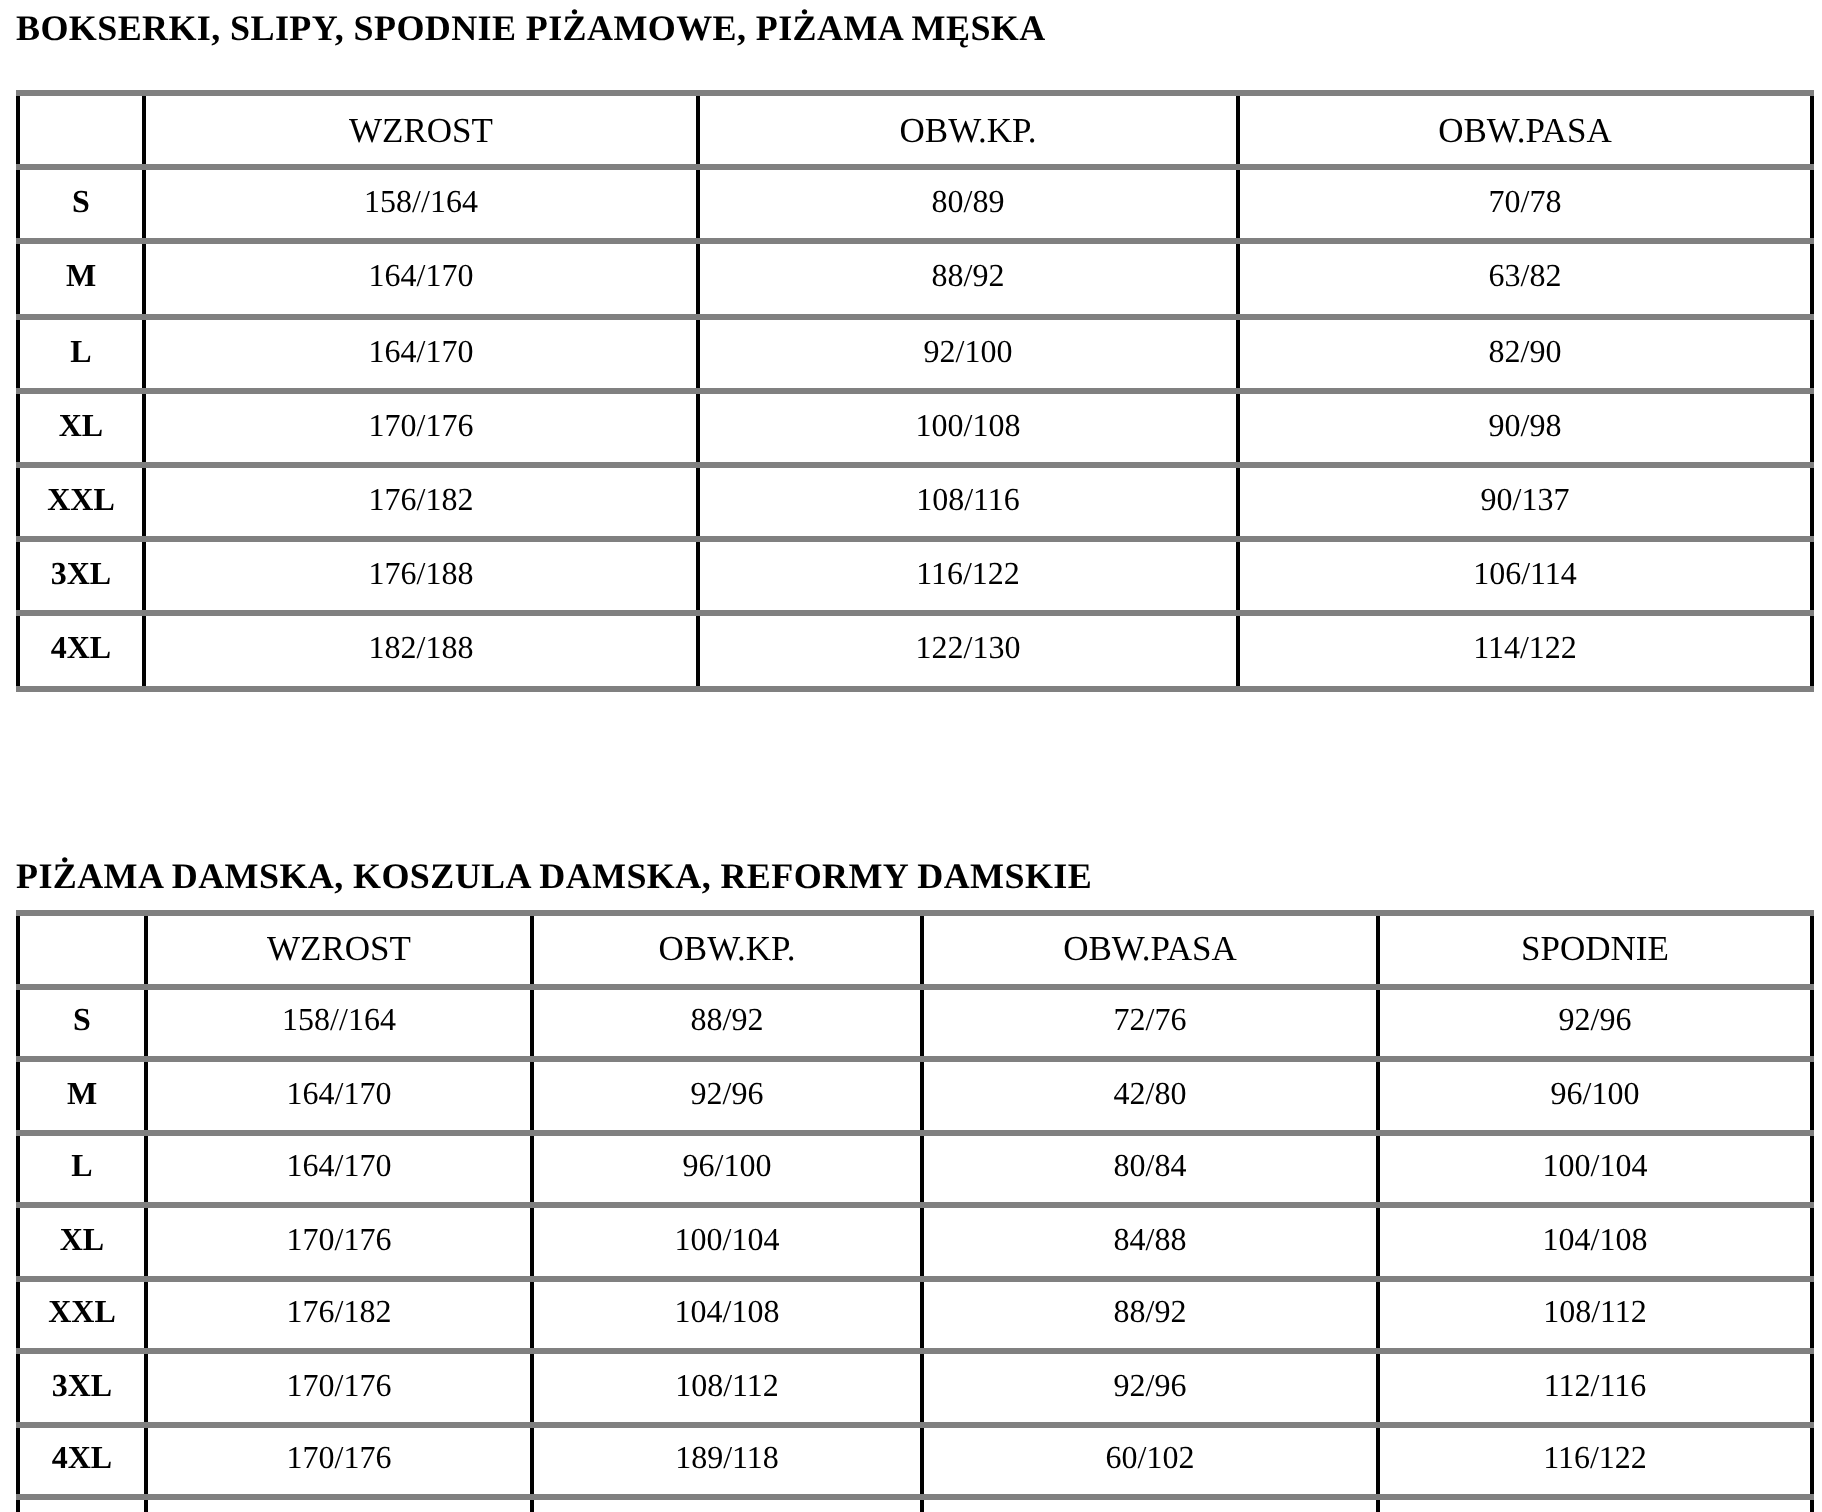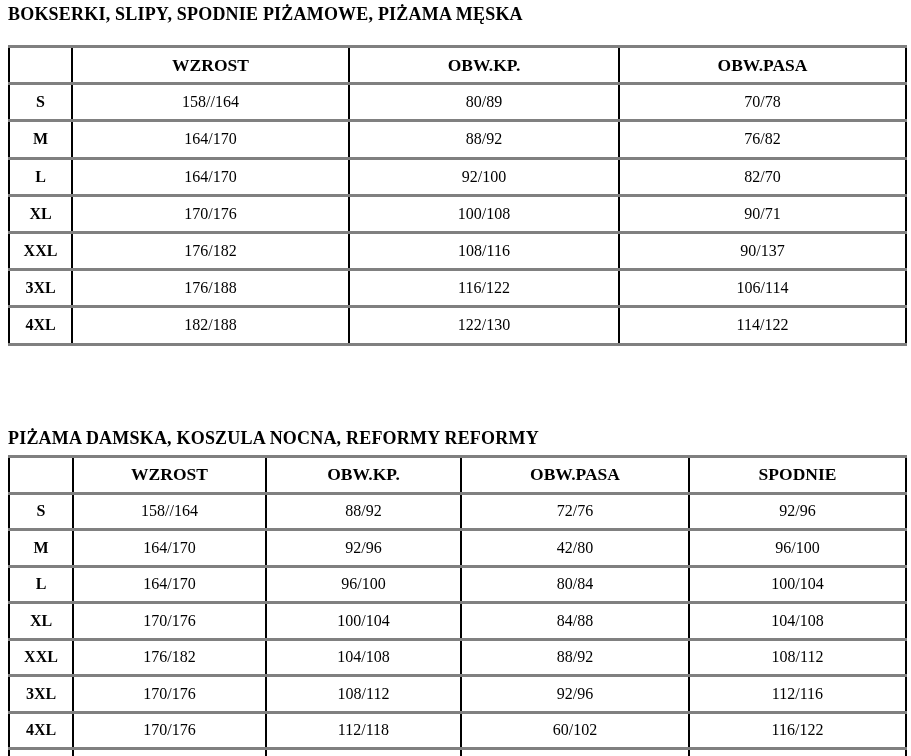--- a/index.html
+++ b/index.html
@@ -49,21 +49,21 @@
     border-top: 3px solid #808080;
     border-bottom: 3px solid #808080;
     text-align: center;
     vertical-align: middle;
     padding: 0;
     overflow: hidden;
     white-space: nowrap;
   }
   table.size-table th {
     font-size: 17.5px;
-    font-weight: bold;
+    font-weight: normal;
   }
   table.size-table td {
     font-size: 16px;
   }
   table.size-table td.size-label {
     font-weight: bold;
   }
   #table-mens tr    { height: 37.2px; }
   #table-womens tr  { height: 36.5px; }
   tr.partial-row    { height: 14px; }
@@ -95,33 +95,33 @@
         <tr>
           <td class="size-label">S</td>
           <td class="size-value">158//164</td>
           <td class="size-value">80/89</td>
           <td class="size-value">70/78</td>
         </tr>
         <tr>
           <td class="size-label">M</td>
           <td class="size-value">164/170</td>
           <td class="size-value">88/92</td>
-          <td class="size-value">76/82</td>
+          <td class="size-value">63/82</td>
         </tr>
         <tr>
           <td class="size-label">L</td>
           <td class="size-value">164/170</td>
           <td class="size-value">92/100</td>
-          <td class="size-value">82/70</td>
+          <td class="size-value">82/90</td>
         </tr>
         <tr>
           <td class="size-label">XL</td>
           <td class="size-value">170/176</td>
           <td class="size-value">100/108</td>
-          <td class="size-value">90/71</td>
+          <td class="size-value">90/98</td>
         </tr>
         <tr>
           <td class="size-label">XXL</td>
           <td class="size-value">176/182</td>
           <td class="size-value">108/116</td>
           <td class="size-value">90/137</td>
         </tr>
         <tr>
           <td class="size-label">3XL</td>
           <td class="size-value">176/188</td>
@@ -130,21 +130,21 @@
         </tr>
         <tr>
           <td class="size-label">4XL</td>
           <td class="size-value">182/188</td>
           <td class="size-value">122/130</td>
           <td class="size-value">114/122</td>
         </tr>
       </tbody>
     </table>
 
-  <h1 id="title-womens" class="table-title">PIŻAMA DAMSKA, KOSZULA NOCNA, REFORMY REFORMY</h1>
+  <h1 id="title-womens" class="table-title">PIŻAMA DAMSKA, KOSZULA DAMSKA, REFORMY DAMSKIE</h1>
 
   <table id="table-womens" class="size-table">
       <colgroup>
         <col style="width: 64px;">
         <col style="width: 193px;">
         <col style="width: 195px;">
         <col style="width: 228px;">
         <col style="width: 217px;">
       </colgroup>
       <thead>
@@ -195,21 +195,21 @@
         <tr>
           <td class="size-label">3XL</td>
           <td class="size-value">170/176</td>
           <td class="size-value">108/112</td>
           <td class="size-value">92/96</td>
           <td class="size-value">112/116</td>
         </tr>
         <tr>
           <td class="size-label">4XL</td>
           <td class="size-value">170/176</td>
-          <td class="size-value">112/118</td>
+          <td class="size-value">189/118</td>
           <td class="size-value">60/102</td>
           <td class="size-value">116/122</td>
         </tr>
         <tr class="partial-row">
           <td></td>
           <td></td>
           <td></td>
           <td></td>
           <td></td>
         </tr>

